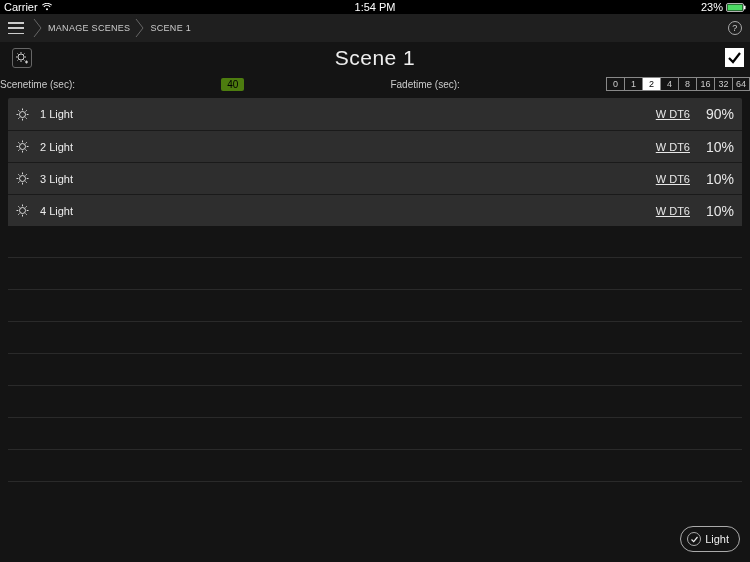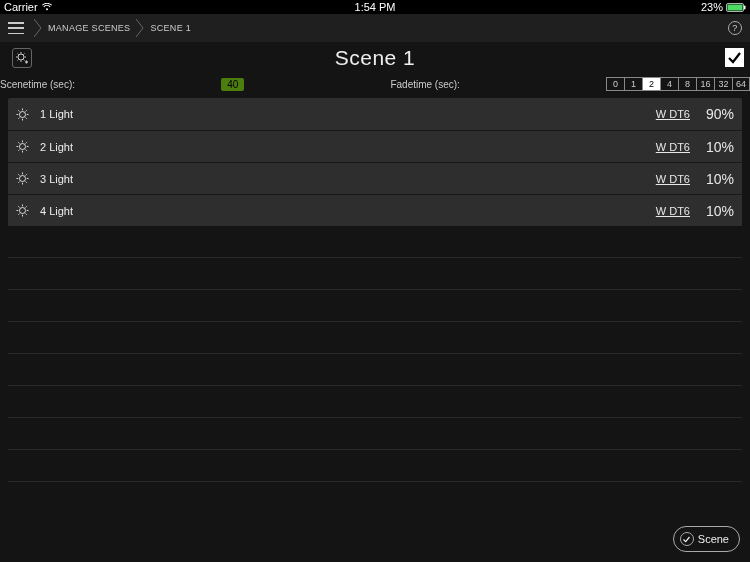--- a/index.html
+++ b/index.html
@@ -231,16 +231,16 @@
       <div class="row empty"></div>
       <div class="row empty"></div>
     </div>
 
   <div class="save-btn">
     <span class="circle">
       <svg width="9" height="9" viewBox="0 0 9 9">
           <path d="M1.5 4.5 L3.7 6.7 L7.5 2" fill="none" stroke="#eee" stroke-width="1.2"></path>
         </svg>
     </span>
-    <span>Scene</span>
+    <span>Light</span>
   </div>
 
 </div>
 
 </body></html>

